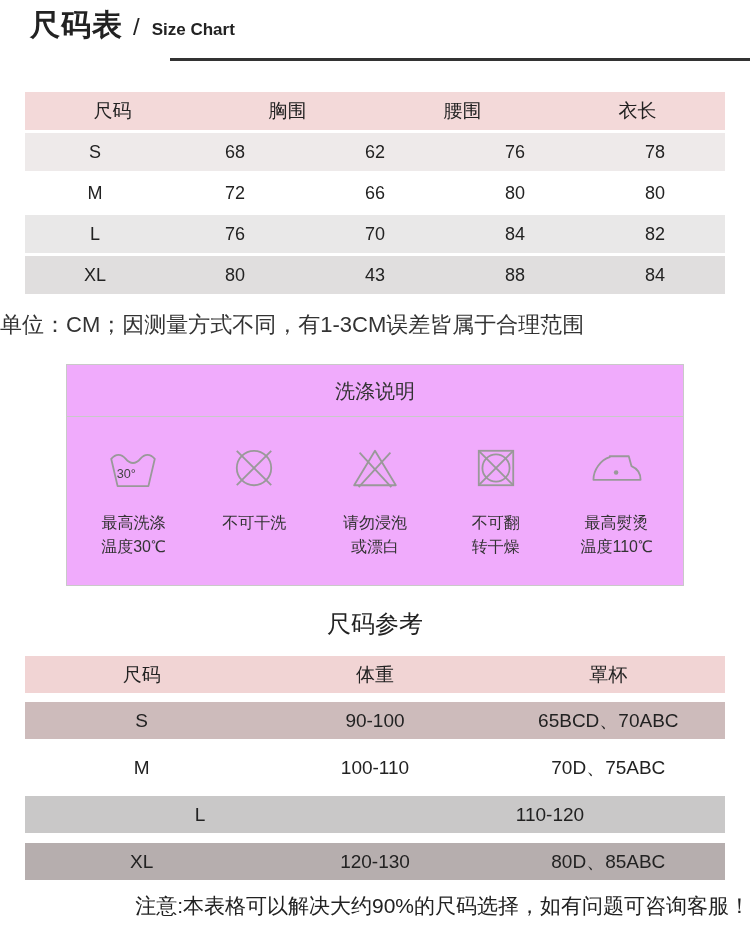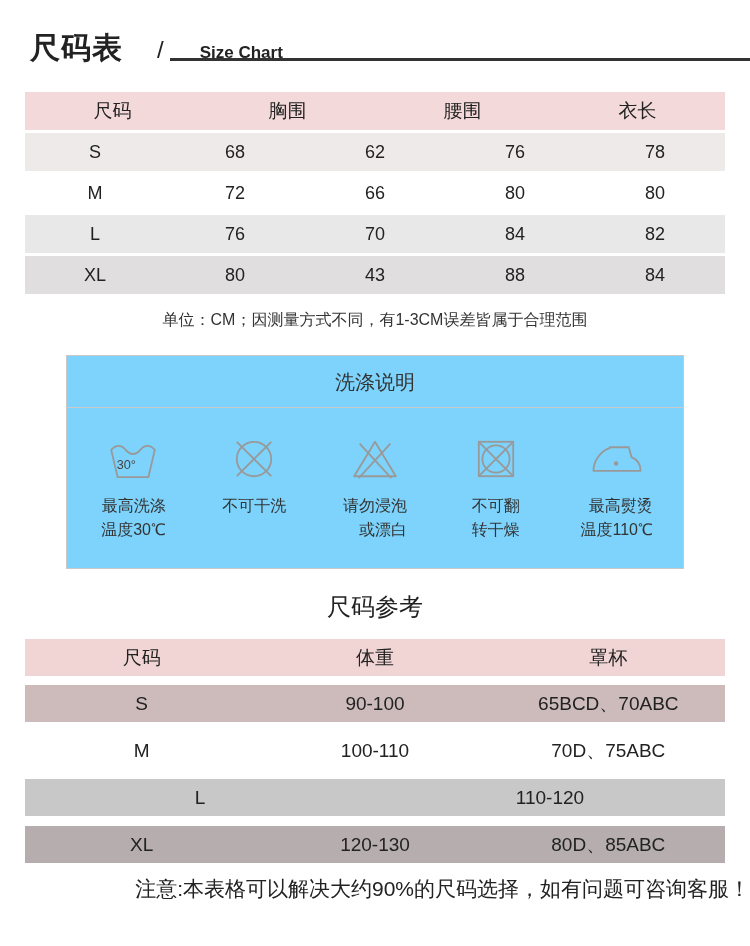--- a/index.html
+++ b/index.html
@@ -1,45 +1,45 @@
 <!DOCTYPE html>
 <html><head>
 <meta charset="utf-8">
 <style>
   * { box-sizing: border-box; }
   body { margin: 0; background: #fff; font-family: "Liberation Sans", sans-serif; }
   .page { width: 750px; height: 946px; margin: 0 auto; background: #fff; position: relative; overflow: hidden; color: #333; }
 
   
-  .header { position: relative; padding: 28px 0 0 30px; display: flex; align-items: baseline; height: 62px; gap: 24px; }
+  .header { position: relative; padding: 5px 0 0 30px; display: flex; align-items: baseline; height: 62px; }
   .title-cn { font-size: 30px; font-weight: 700; color: #222; letter-spacing: 1px; }
   .title-sep { font-size: 24px; color: #222; margin: 0 12px 0 10px; font-weight: 300; }
   .title-en { font-size: 17px; font-weight: 700; color: #222; }
   .header-rule { position: absolute; left: 170px; right: 0; top: 58px; height: 3px; background: #333; }
 
   
   .table1 { margin: 30px 25px 0; }
   .t1-row { display: flex; align-items: center; height: 38px; margin-bottom: 3px; }
   .t1-head { background: #f3d9d9; }
   .t1-row.r0 { background: #eeeaea; }
   .t1-row.r1 { background: #ffffff; }
   .t1-row.r2 { background: #e9e8e8; }
   .t1-row.r3 { background: #e0dede; }
   .t1-cell { flex: 1; text-align: center; font-size: 18px; color: #222; }
   .t1-head .t1-cell { font-size: 19px; }
 
-  .unit-note { margin: 16px 0 0; text-align: center; font-size: 16px; color: #333; }
-
-  
-  .wash-box { width: 618px; margin: 24px auto 0; border: 1px solid #c9c9c9; background: #7dd3fc; }
+  .unit-note { margin: 16px 0 0; font-size: 22px; color: #333; }
+
+  
+  .wash-box { width: 618px; margin: 24px auto 0; border: 1px solid #c9c9c9; background: #f0abfc; }
   .wash-title { height: 52px; line-height: 52px; border-bottom: 1px solid #c9c9c9; text-align: center; font-size: 20px; color: #333; }
   .wash-items { display: flex; padding: 22px 6px 26px; }
   .wash-item { flex: 1; display: flex; flex-direction: column; align-items: center; }
   .wash-icon { width: 58px; height: 58px; }
-  .wash-label { margin-top: 6px; text-align: right; font-size: 16px; line-height: 24px; color: #333; }
+  .wash-label { margin-top: 14px; text-align: center; font-size: 16px; line-height: 24px; color: #333; }
   .wash-label span { display: block; }
 
   
   .ref-title { margin: 22px 0 0; text-align: center; font-size: 24px; font-weight: 500; color: #222; }
   .table2 { margin: 16px 25px 0; }
   .t2-row { display: flex; align-items: center; height: 37px; margin-bottom: 10px; }
   .t2-head { background: #f1d4d4; margin-bottom: 9px; }
   .t2-row.q0 { background: #cdbbbb; }
   .t2-row.q1 { background: #ffffff; }
   .t2-row.q2 { background: #c9c8c8; }

